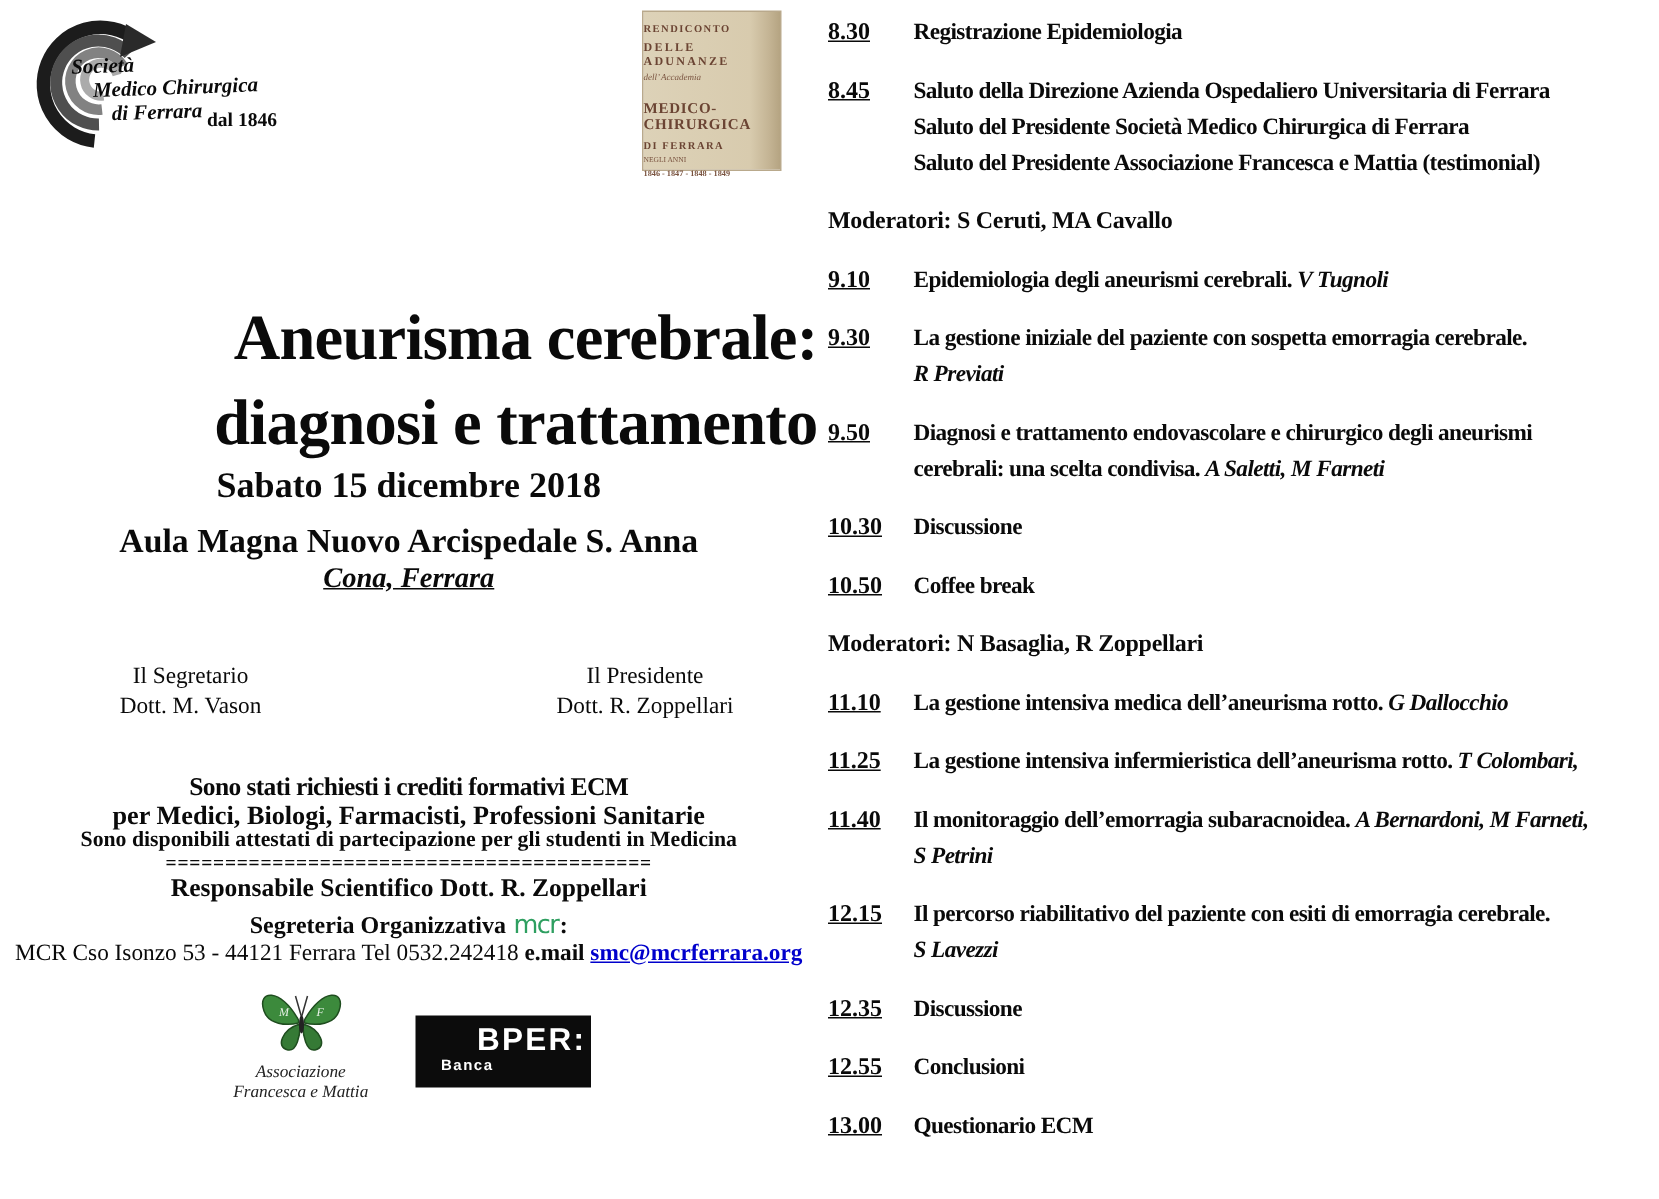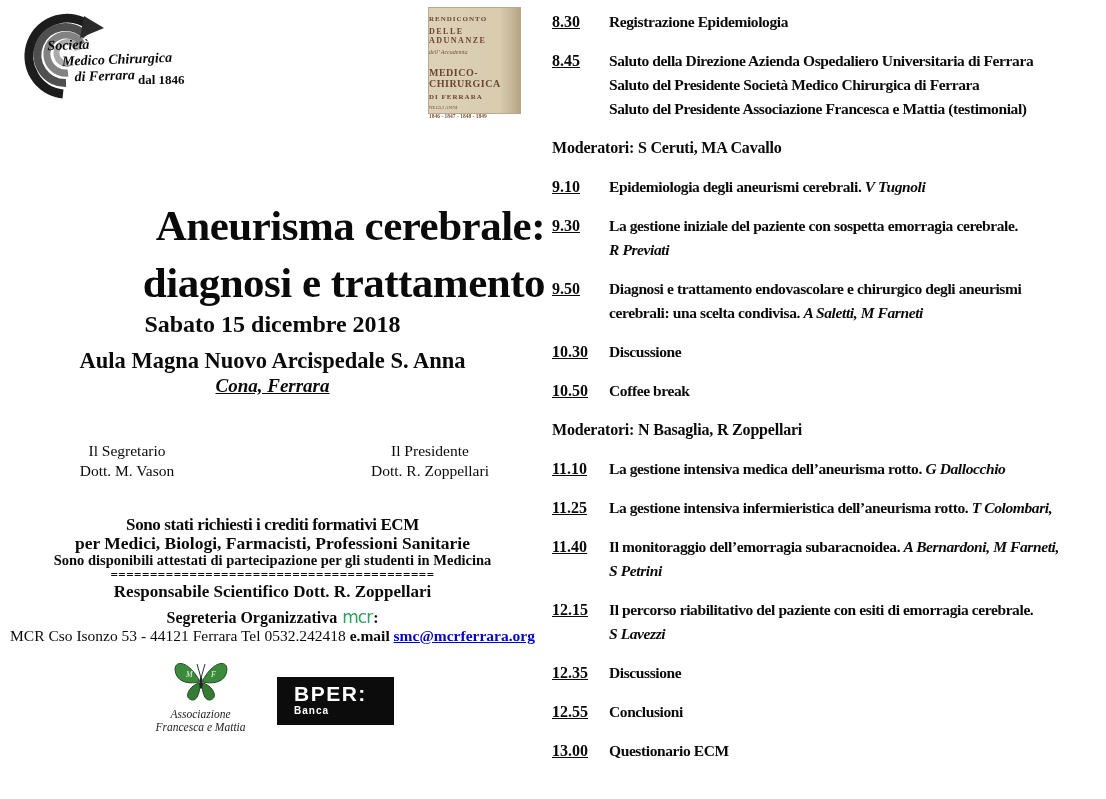--- a/index.html
+++ b/index.html
@@ -53,21 +53,21 @@
     font-size:17px; letter-spacing:-1px; position:relative; padding:0 1px; }
   .address-line { position:absolute; left:0; top:627px; width:545px; text-align:center; font-size:15.5px; }
   .email-label { font-weight:bold; }
   .email-link { color:#0000cc; font-weight:bold; text-decoration:underline; }
 
   .butterfly { position:absolute; left:138px; top:656px; width:125px; text-align:center; }
   .butterfly-caption { font-style:italic; font-size:11.5px; line-height:13px; color:#222; }
 
   .bper-box { position:absolute; left:277px; top:677px; width:117px; height:48px; background:#0c0c0c;
     color:#ffffff; font-family:"Liberation Sans", sans-serif; box-sizing:border-box; padding:6px 0 0 17px; }
-  .bper-main { font-weight:bold; font-size:21px; letter-spacing:1.5px; line-height:22px; }
+  .bper-main { font-weight:bold; font-size:21px; letter-spacing:1.5px; line-height:22px;margin-left:24px; }
   .bper-sub  { font-weight:bold; font-size:10px; letter-spacing:1px; line-height:11px; }
 
   
   .program { position:absolute; left:552px; top:10px; width:552px; }
   .prog-row { display:flex; margin-bottom:15px; font-weight:bold; font-size:15.5px;
     line-height:24px; letter-spacing:-0.4px; }
   .prog-time { width:57px; flex:none; font-size:16px; letter-spacing:0;text-decoration:underline; }
   .prog-desc { flex:1; }
   .prog-line { min-height:24px; }
   .speakers { font-style:italic;font-family:Liberation Serif, serif; }

